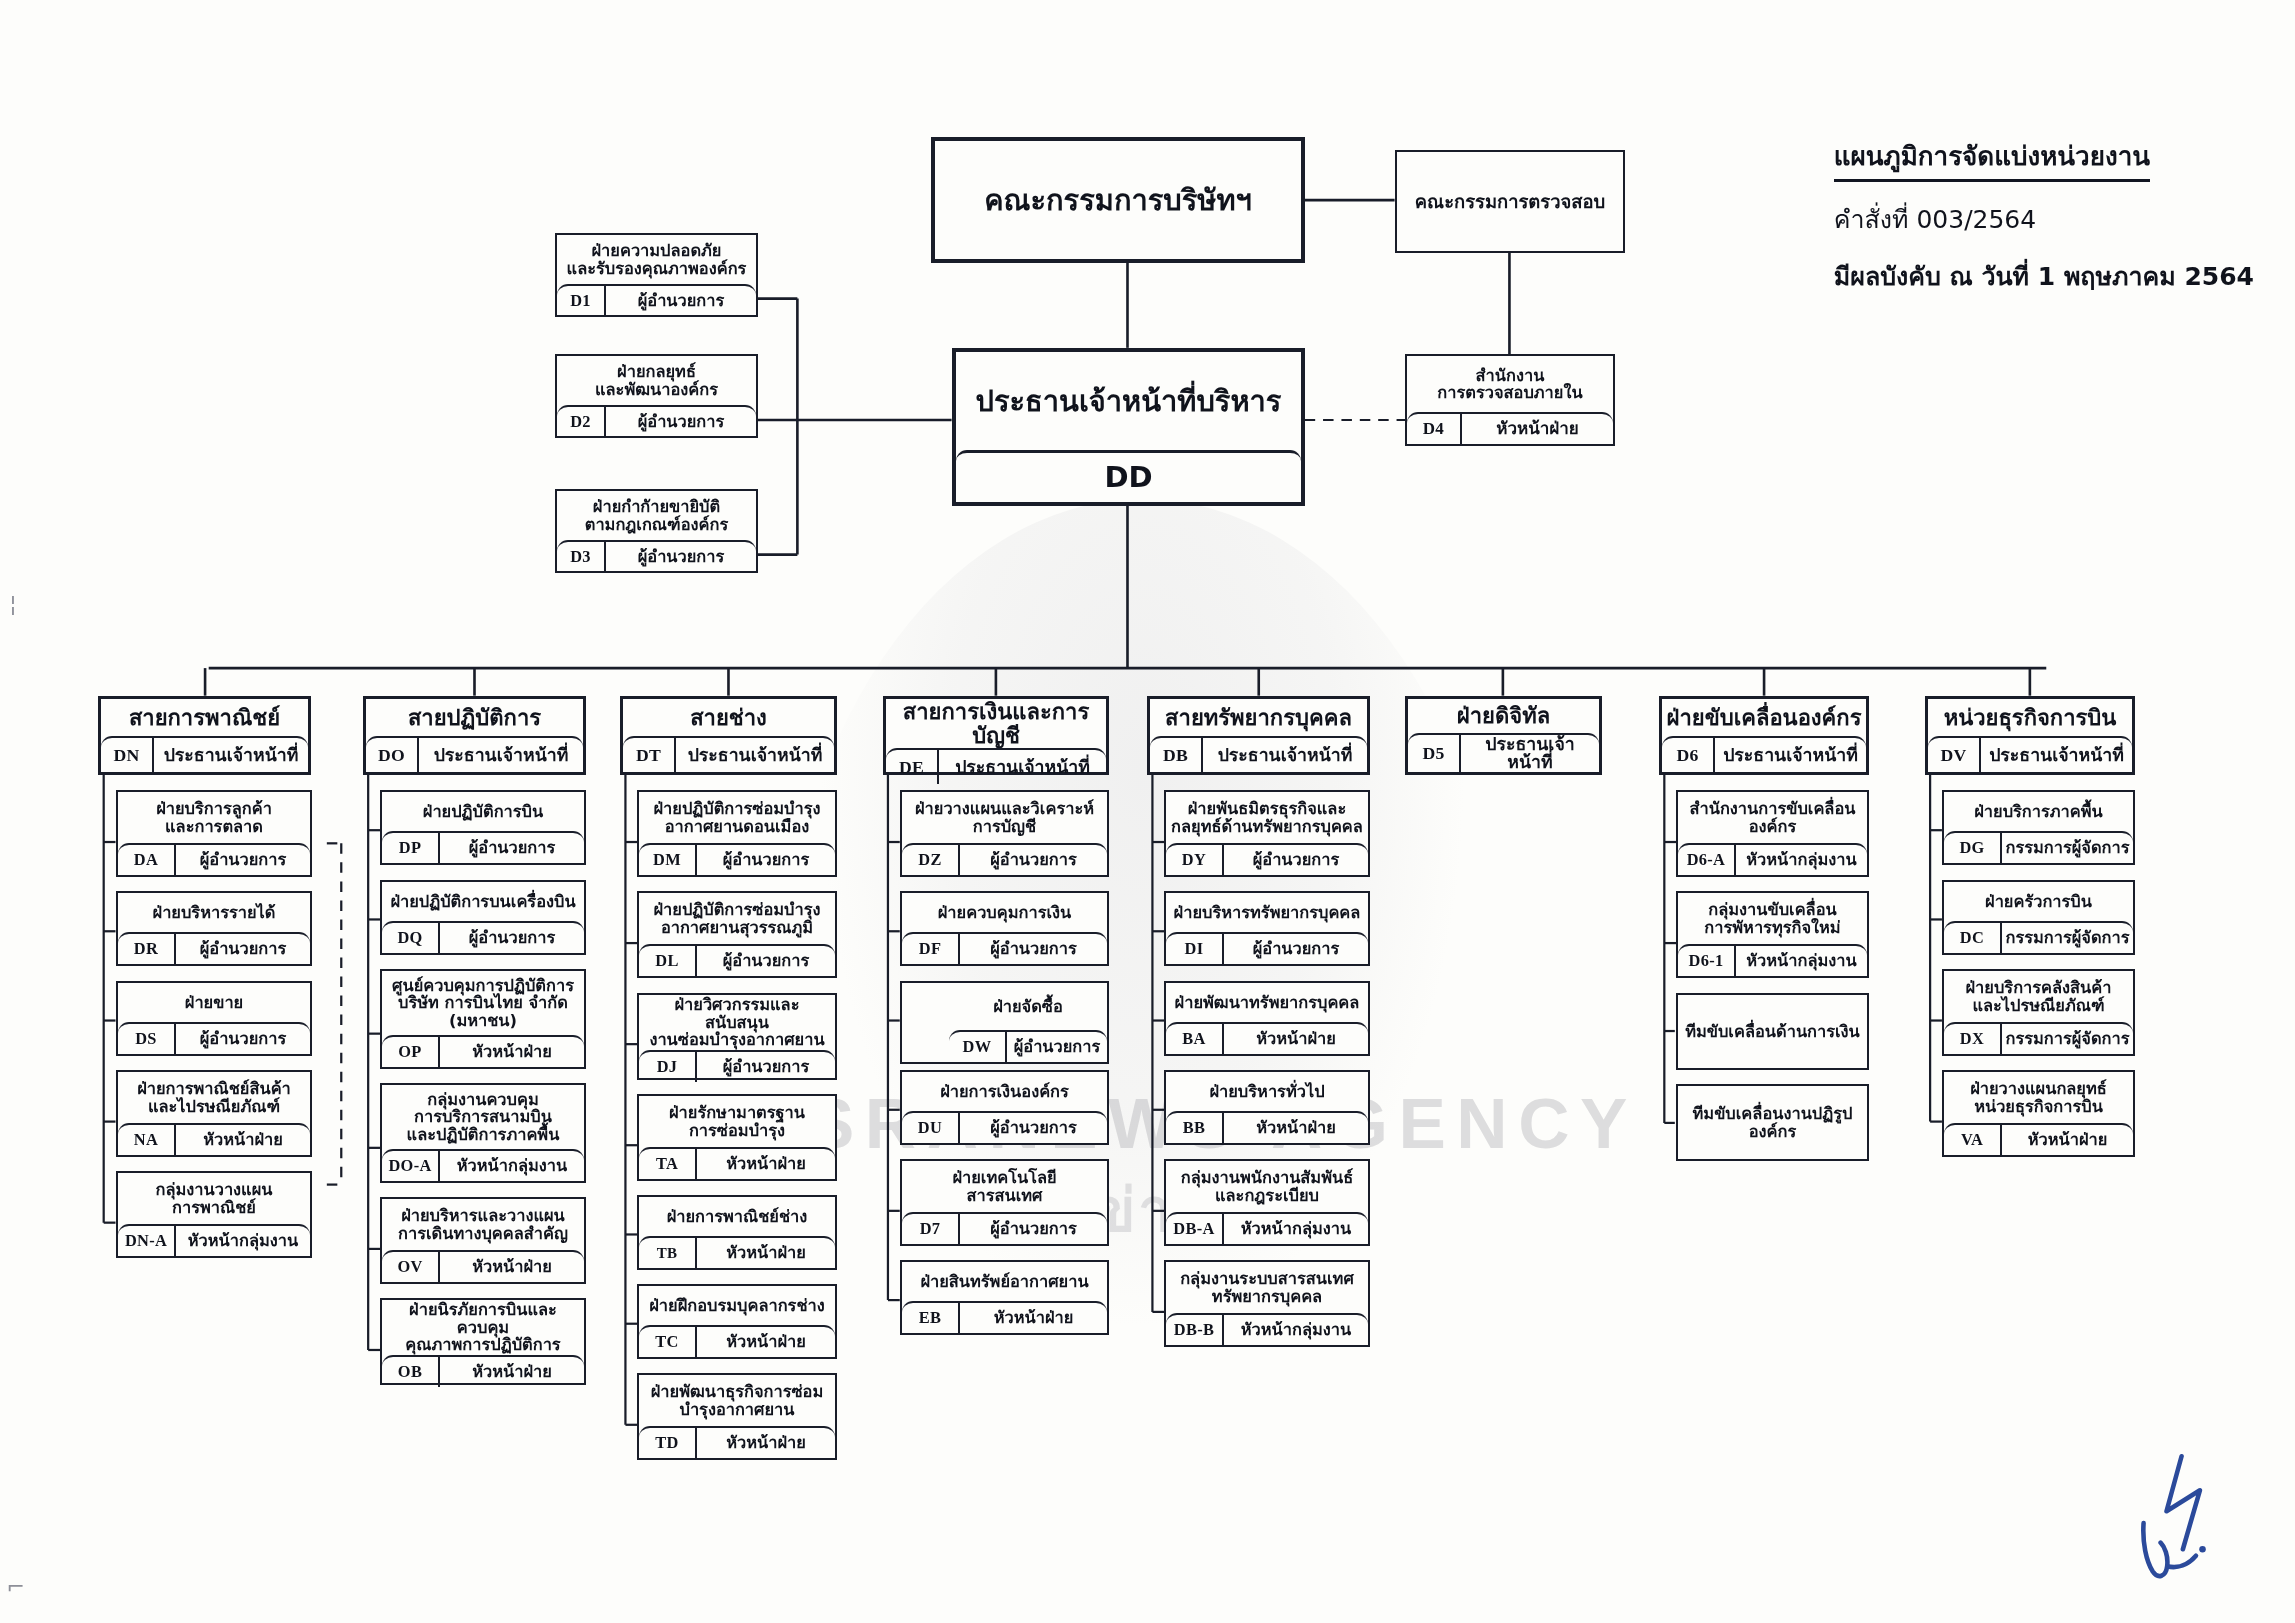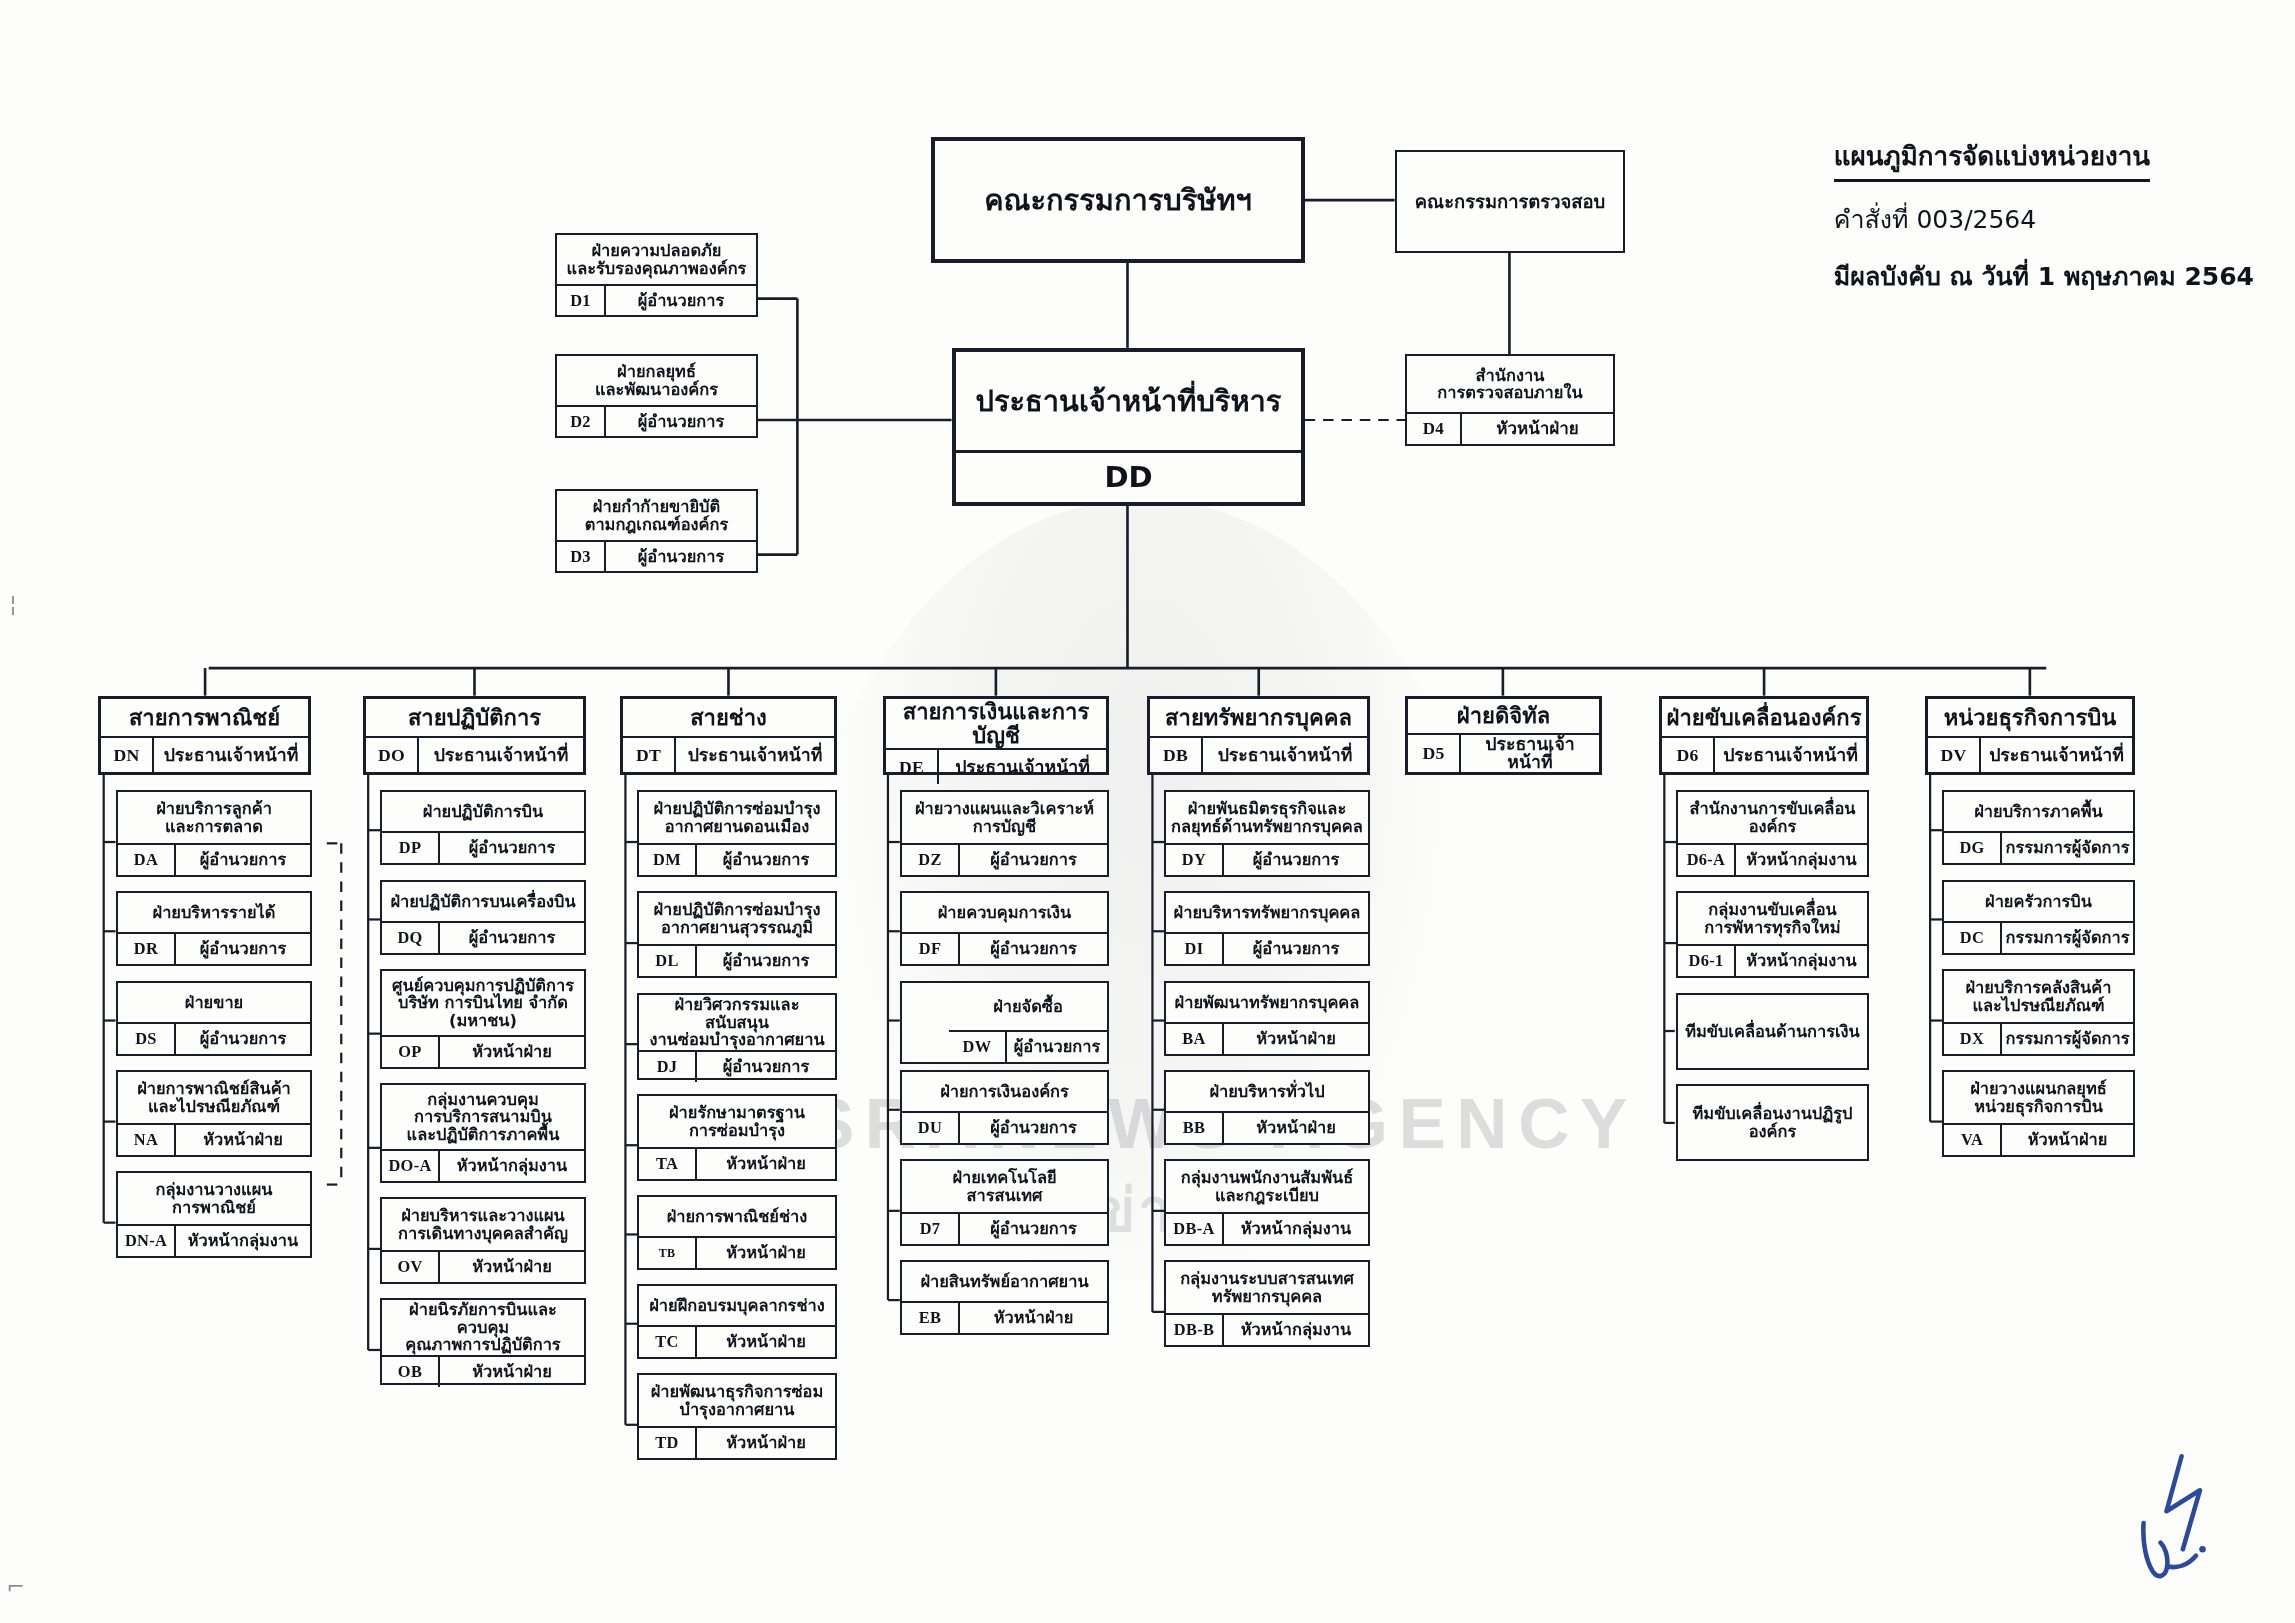--- a/index.html
+++ b/index.html
@@ -54,20 +54,21 @@
     display:flex;align-items:center;justify-content:center;
     text-align:center;
     padding:1.3px 3.9px;
     line-height:1.06;
     font-weight:bold;
   }
   .node-foot{
     display:flex;align-items:stretch;
     border-top:2px solid #191d29;
     min-height:34px;
+    border-radius:11px;
   }
   .node.heavy>.node-foot{border-top-width:3.3px;}
   .foot-code{
     width:62px;flex:none;
     border-right:2px solid #191d29;
     display:flex;align-items:center;justify-content:center;
     font-family:"Liberation Serif","DejaVu Serif",serif;
     font-weight:bold;font-size:19.7px;letter-spacing:0.3px;
   }
   .foot-role{
@@ -414,21 +415,21 @@
         <div class="node-foot" style="min-height: 30px;">
           <div class="foot-code" style="width: 56px; font-size: 16.4px;">TA</div>
           <div class="foot-role" style="font-size: 16.4px;">หัวหน้าฝ่าย</div>
         </div>
       </div>
       <div class="node " style="left: 637px; top: 1195px; width: 200px; height: 75px;">
         <div class="node-title t-xs">
           <span><span>ฝ่ายการพาณิชย์ช่าง</span></span>
         </div>
         <div class="node-foot" style="min-height: 30px;">
-          <div class="foot-code" style="width: 56px; font-size: 12px;">TB</div>
+          <div class="foot-code" style="width: 56px; font-size: 15px;">TB</div>
           <div class="foot-role" style="font-size: 16.4px;">หัวหน้าฝ่าย</div>
         </div>
       </div>
       <div class="node " style="left: 637px; top: 1284px; width: 200px; height: 75px;">
         <div class="node-title t-xs">
           <span><span>ฝ่ายฝึกอบรมบุคลากรช่าง</span></span>
         </div>
         <div class="node-foot" style="min-height: 30px;">
           <div class="foot-code" style="width: 56px; font-size: 16.4px;">TC</div>
           <div class="foot-role" style="font-size: 16.4px;">หัวหน้าฝ่าย</div>

